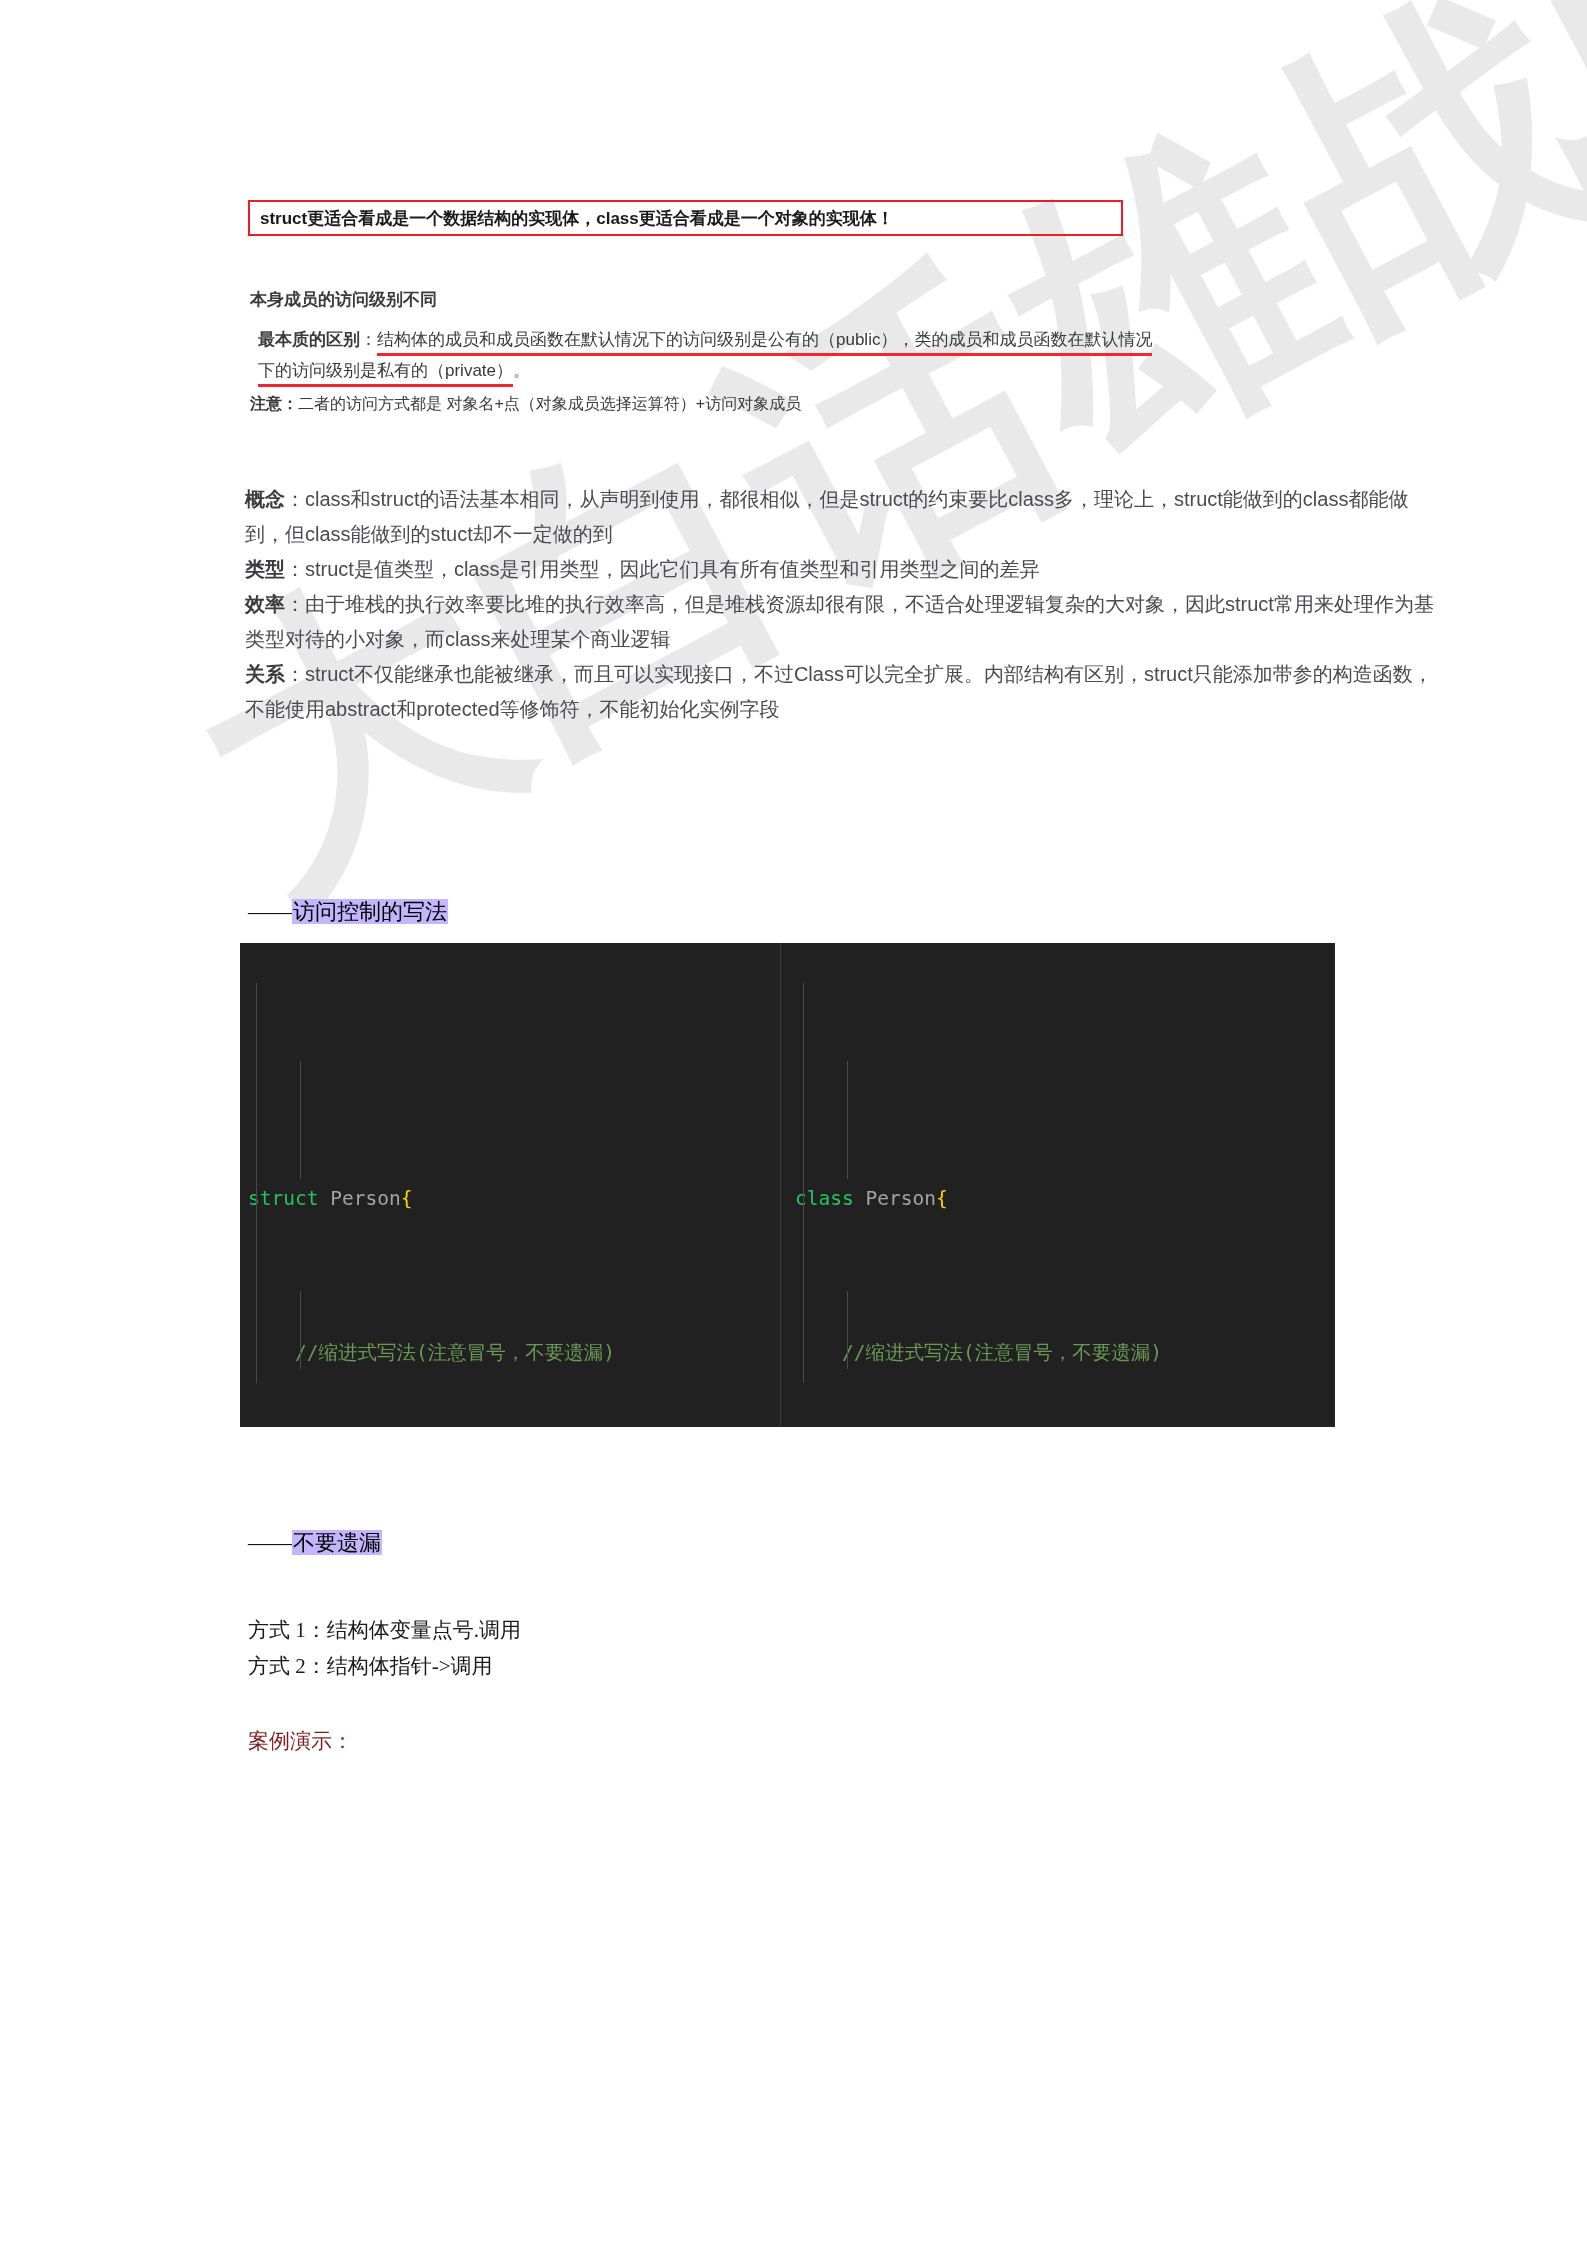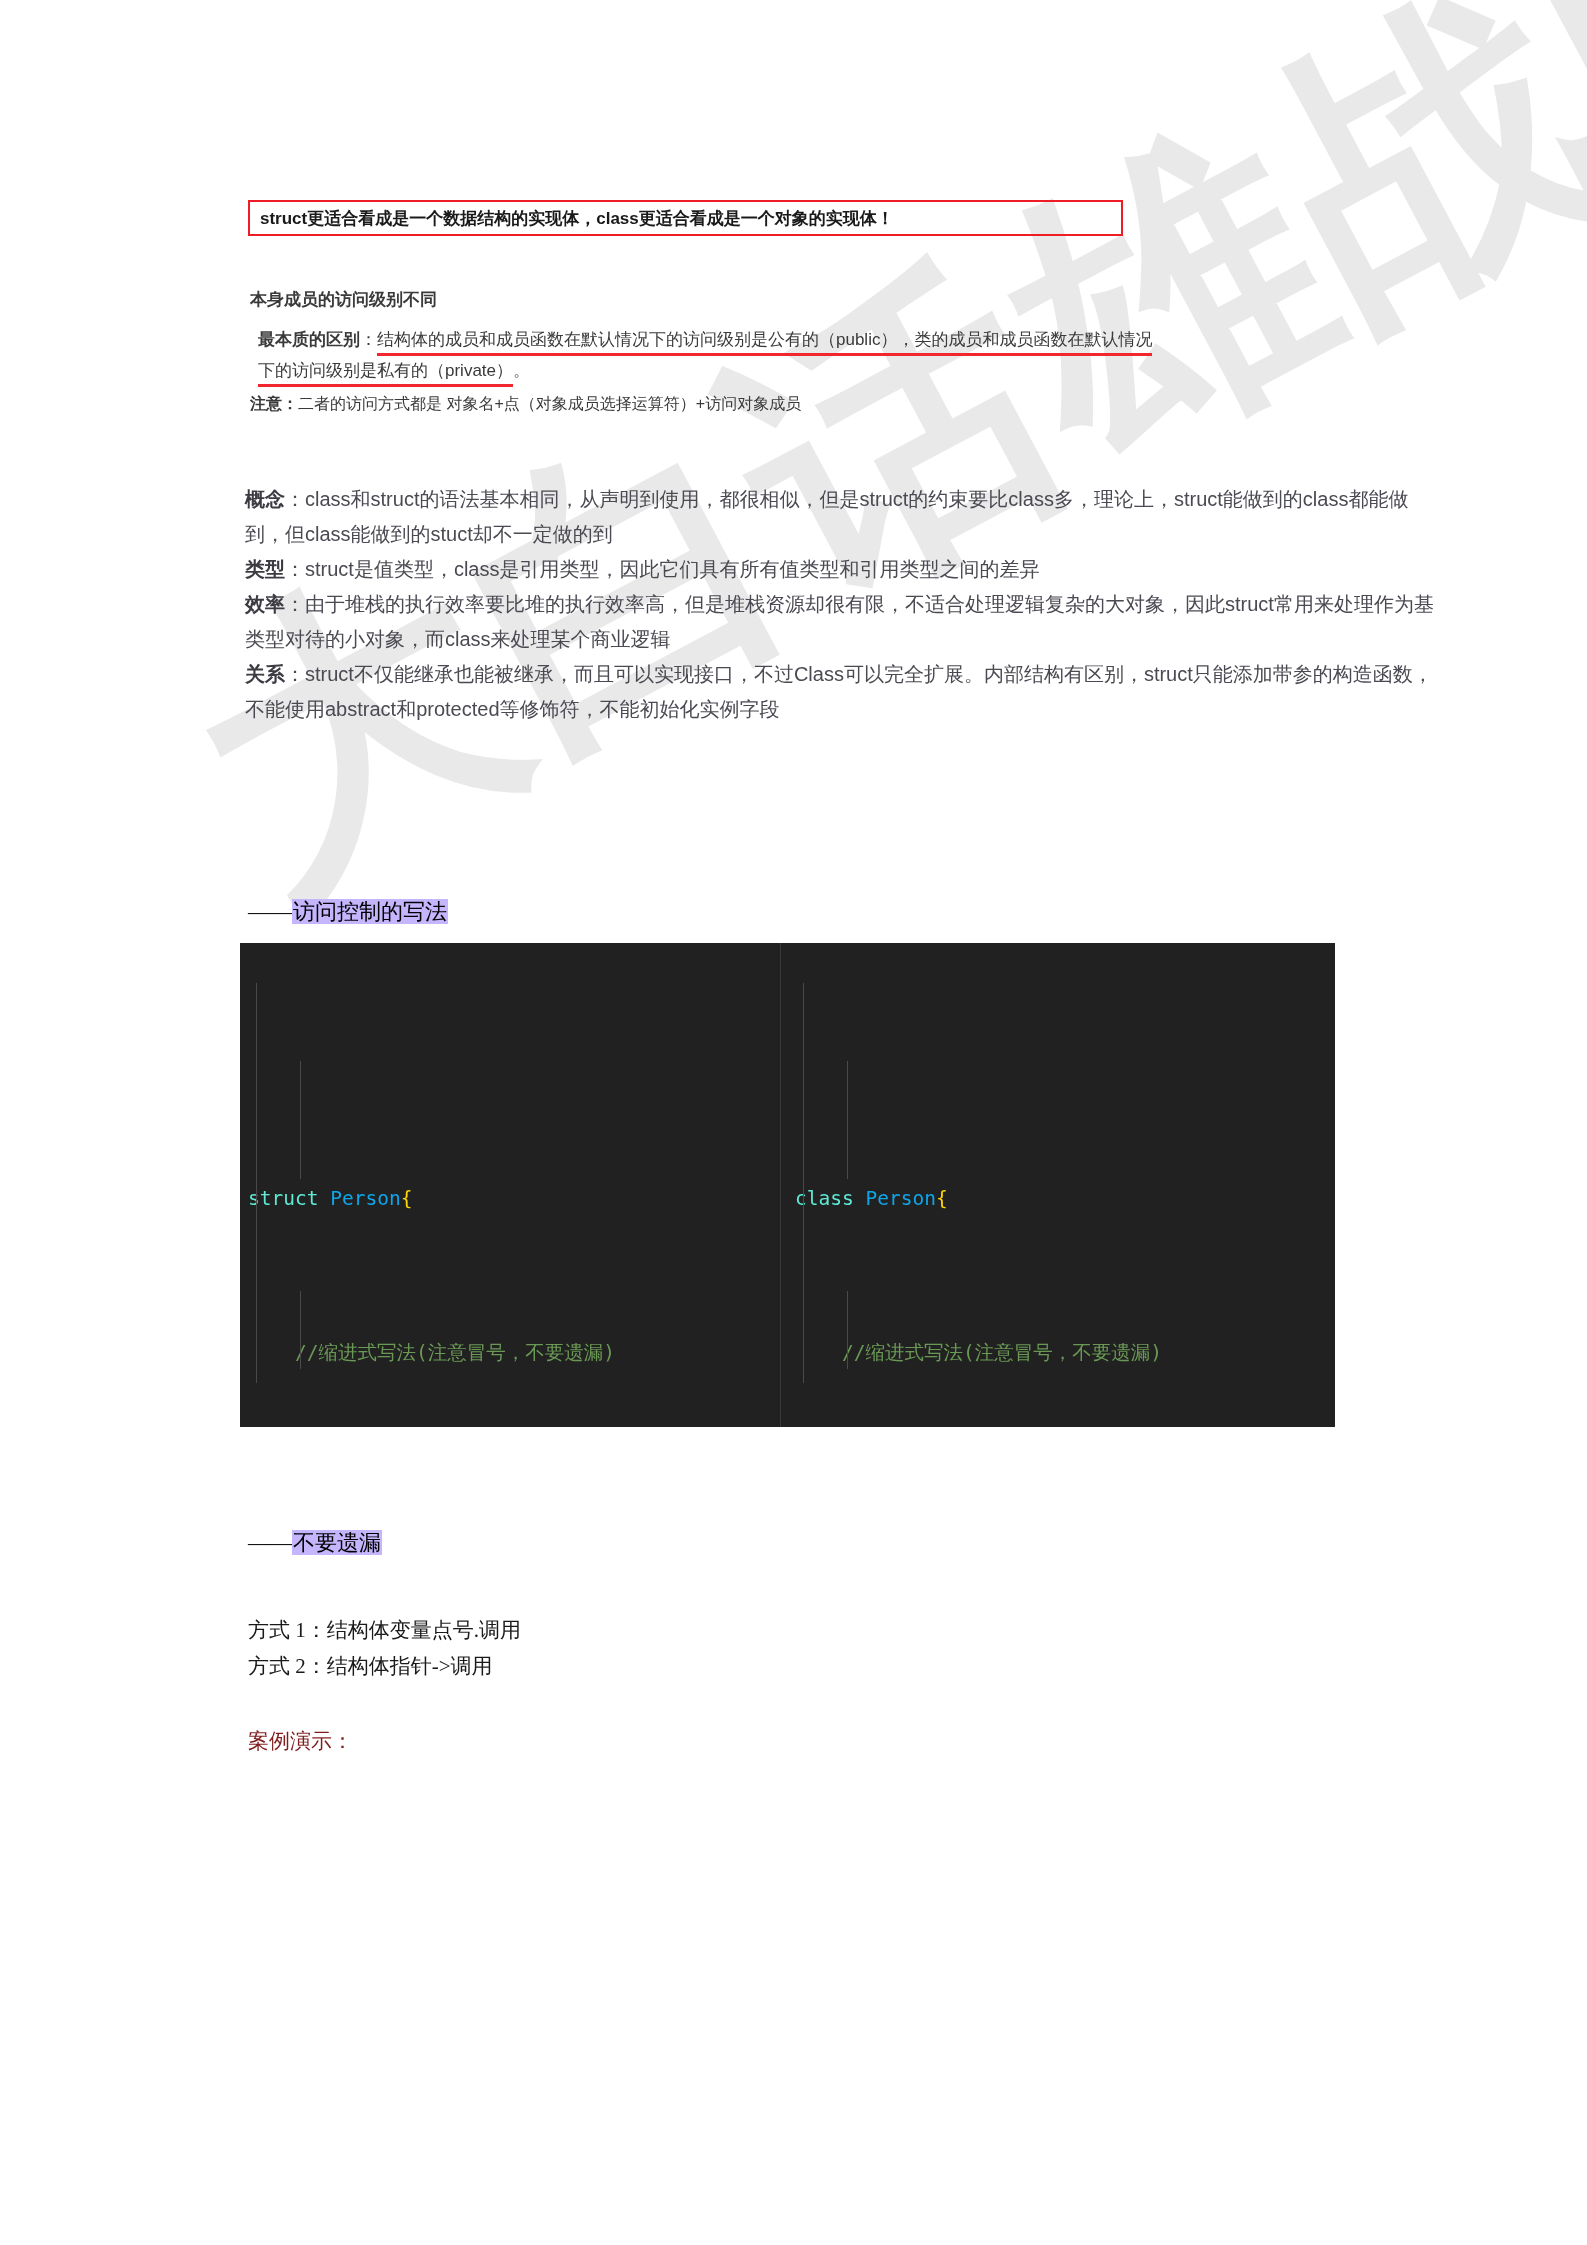--- a/index.html
+++ b/index.html
@@ -179,22 +179,22 @@
     background: #4a4a4a;
   }
   .pane-left  .g1 { left: 16px;  top: 40px;  height: 400px; }
   .pane-left  .g2 { left: 60px;  top: 118px; height: 118px; }
   .pane-left  .g3 { left: 60px;  top: 348px; height: 78px; }
   .pane-right .g1 { left: 22px;  top: 40px;  height: 400px; }
   .pane-right .g2 { left: 66px;  top: 118px; height: 118px; }
   .pane-right .g3 { left: 66px;  top: 348px; height: 78px; }
 
   
-  .t-kw     { color: #5eead4; margin-top: 34px; }
-  .t-type   { color: #0ea5e9; }
+  .t-kw     { color: #22c55e; margin-top: 34px; }
+  .t-type   { color: #a3a3a3; }
   .t-brace  { color: #ffd602; }
   .t-com    { color: #6a9955; }
 
   
   .bottom-list {
     position: absolute;
     left: 248px;
     top: 1612px;
     font-family: "Liberation Serif", "DejaVu Serif", serif;
     font-size: 21px;

